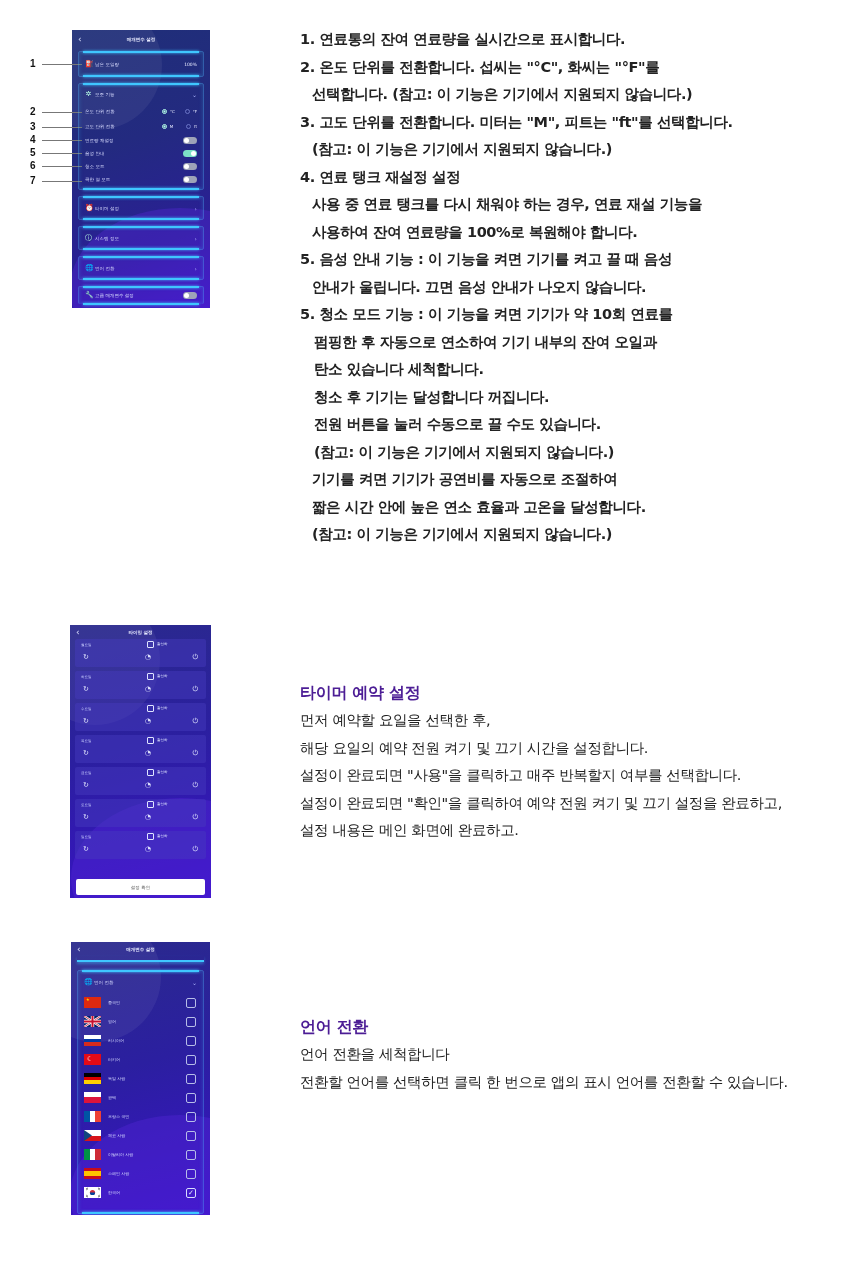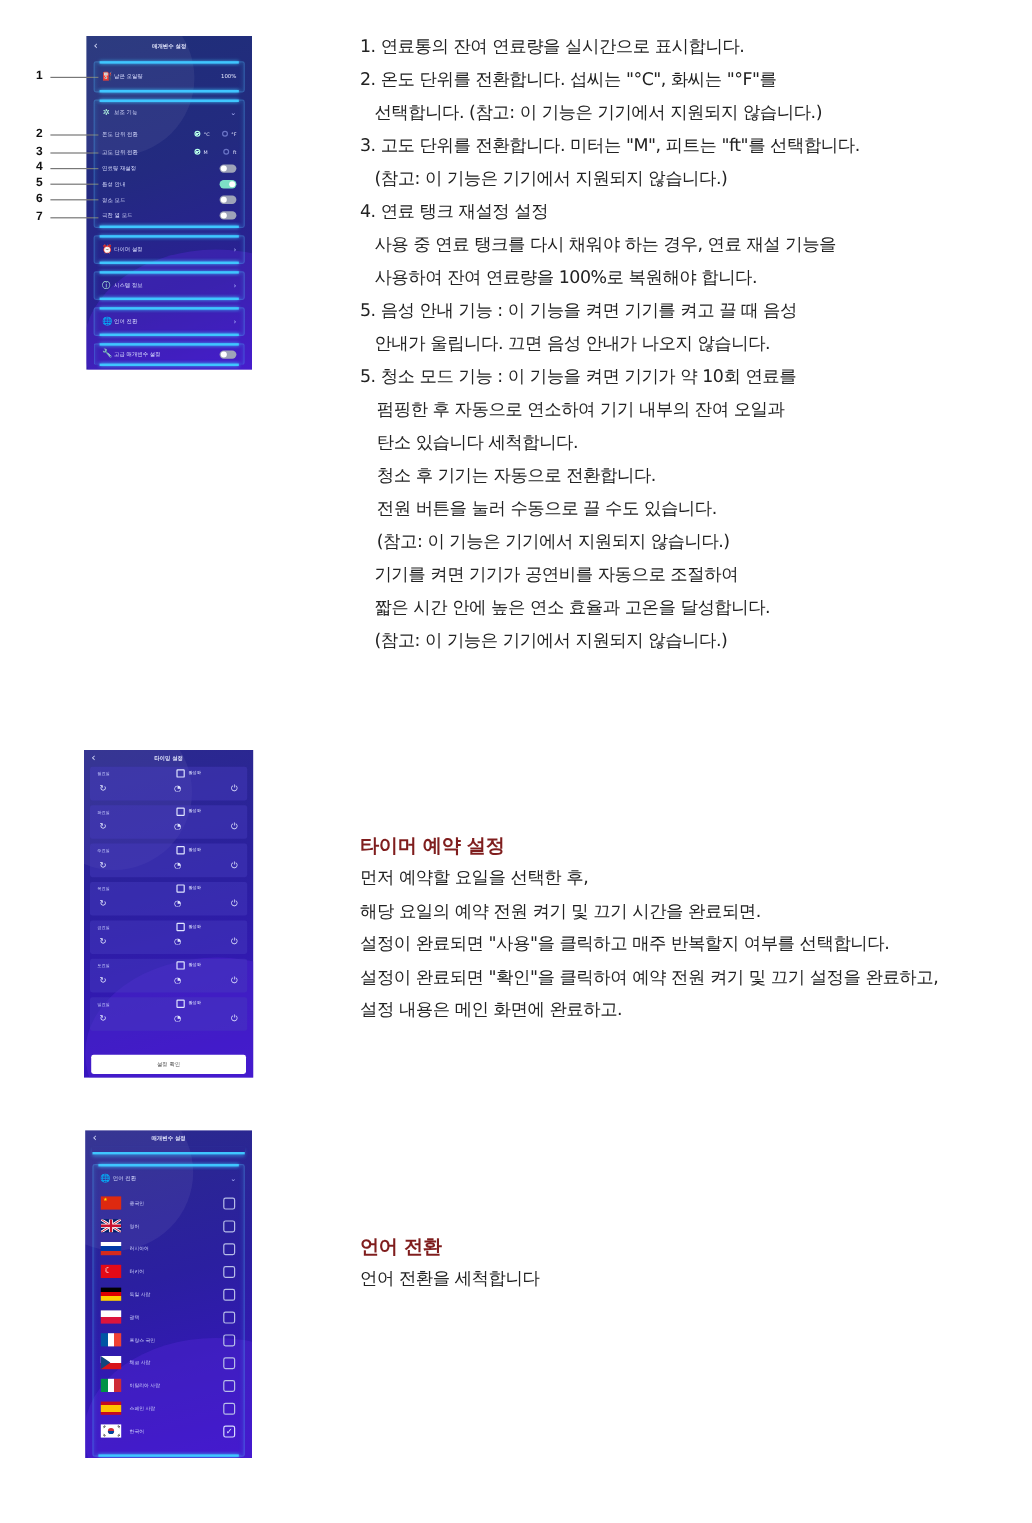--- a/index.html
+++ b/index.html
@@ -54,21 +54,21 @@
 
     
     .callout { position: absolute; font-family: "Liberation Sans", sans-serif; font-weight: bold; font-size: 10px; color: #111; }
     .callout-line { position: absolute; height: 1px; background: #777; }
 
     
     .desc { position: absolute; font-size: 14.5px; line-height: 27.5px; color: #222; letter-spacing: -0.4px; }
     .desc p { white-space: nowrap; }
     .desc .ind1 { padding-left: 12px; }
     .desc .ind2 { padding-left: 14px; }
-    .desc h2 { font-size: 16px; font-weight: bold; color: #7f1d1d; line-height: 28px; letter-spacing: -0.3px; margin-top: 12px; }
+    .desc h2 { font-size: 16px; font-weight: bold; color: #4c1d95; line-height: 28px; letter-spacing: -0.3px; }
 
     
     .day-card {
       position: relative; z-index: 2; margin: 0 5px 4px 5px; height: 28px;
       background: rgba(70,60,190,0.45); border-radius: 2px;
     }
     .day-card .dname { position: absolute; left: 6px; top: 4px; font-size: 3.5px; color: #c7ccff; }
     .day-card .chk { position: absolute; left: 72px; top: 2px; width: 7px; height: 7px; border: 1px solid #dfe4ff; border-radius: 1px; }
     .day-card .chk-lbl { position: absolute; left: 82px; top: 3px; font-size: 3.5px; color: #dfe4ff; }
     .day-card .i1, .day-card .i2, .day-card .i3 { position: absolute; top: 14px; font-size: 7px; color: #e2e6ff; line-height: 8px; }
@@ -205,35 +205,35 @@
 <span class="callout-line" style="left:42px; top:127px; width:40px;"></span>
 <span class="callout" style="left:30px; top:134px;">4</span>
 <span class="callout-line" style="left:42px; top:140px; width:40px;"></span>
 <span class="callout" style="left:30px; top:147px;">5</span>
 <span class="callout-line" style="left:42px; top:153px; width:40px;"></span>
 <span class="callout" style="left:30px; top:160px;">6</span>
 <span class="callout-line" style="left:42px; top:166px; width:40px;"></span>
 <span class="callout" style="left:30px; top:175px;">7</span>
 <span class="callout-line" style="left:42px; top:181px; width:40px;"></span>
 
-<div class="desc" style="left:300px; top:26px;">
+<div class="desc" style="left:300px; top:26px;font-weight:bold;">
   <p>1. 연료통의 잔여 연료량을 실시간으로 표시합니다.</p>
   <p>2. 온도 단위를 전환합니다. 섭씨는 "°C", 화씨는 "°F"를</p>
   <p class="ind1">선택합니다. (참고: 이 기능은 기기에서 지원되지 않습니다.)</p>
   <p>3. 고도 단위를 전환합니다. 미터는 "M", 피트는 "ft"를 선택합니다.</p>
   <p class="ind1">(참고: 이 기능은 기기에서 지원되지 않습니다.)</p>
   <p>4. 연료 탱크 재설정 설정</p>
   <p class="ind1">사용 중 연료 탱크를 다시 채워야 하는 경우, 연료 재설 기능을</p>
   <p class="ind1">사용하여 잔여 연료량을 100%로 복원해야 합니다.</p>
   <p>5. 음성 안내 기능 : 이 기능을 켜면 기기를 켜고 끌 때 음성</p>
   <p class="ind1">안내가 울립니다. 끄면 음성 안내가 나오지 않습니다.</p>
   <p>5. 청소 모드 기능 : 이 기능을 켜면 기기가 약 10회 연료를</p>
   <p class="ind2">펌핑한 후 자동으로 연소하여 기기 내부의 잔여 오일과</p>
   <p class="ind2">탄소 있습니다 세척합니다.</p>
-  <p class="ind2">청소 후 기기는 자동으로 전환합니다.</p>
+  <p class="ind2">청소 후 기기는 달성합니다 꺼집니다.</p>
   <p class="ind2">전원 버튼을 눌러 수동으로 끌 수도 있습니다.</p>
   <p class="ind2">(참고: 이 기능은 기기에서 지원되지 않습니다.)</p>
   <p class="ind1">기기를 켜면 기기가 공연비를 자동으로 조절하여</p>
   <p class="ind1">짧은 시간 안에 높은 연소 효율과 고온을 달성합니다.</p>
   <p class="ind1">(참고: 이 기능은 기기에서 지원되지 않습니다.)</p>
 </div>
 
 <div class="phone" style="left:70px; top:625px; width:141px; height:273px; background:linear-gradient(165deg,#2a2a8c 0%,#2b1fa0 45%,#3a12c8 100%);">
   <div class="ph-header" style="height:14px;">
     <span class="ph-back" style="top:1px;">‹</span>
@@ -296,21 +296,21 @@
     <span class="i2">◔</span>
     <span class="i3">⏻</span>
   </div>
 
   <div class="confirm-btn">설정 확인</div>
 </div>
 
 <div class="desc" style="left:300px; top:679px;">
   <h2>타이머 예약 설정</h2>
   <p>먼저 예약할 요일을 선택한 후,</p>
-  <p>해당 요일의 예약 전원 켜기 및 끄기 시간을 완료되면.</p>
+  <p>해당 요일의 예약 전원 켜기 및 끄기 시간을 설정합니다.</p>
   <p>설정이 완료되면 "사용"을 클릭하고 매주 반복할지 여부를 선택합니다.</p>
   <p>설정이 완료되면 "확인"을 클릭하여 예약 전원 켜기 및 끄기 설정을 완료하고,</p>
   <p>설정 내용은 메인 화면에 완료하고.</p>
 </div>
 
 <div class="phone" style="left:71px; top:942px; width:139px; height:273px; background:linear-gradient(165deg,#2a2a8c 0%,#2b1fa0 45%,#3a12c8 100%);">
   <div class="ph-header" style="height:14px;">
     <span class="ph-back" style="top:1px;">‹</span>
     <span class="ph-title">매개변수 설정</span>
   </div>
@@ -402,13 +402,14 @@
       </span>
       <span class="lang-name">한국어</span>
       <span class="lang-chk checked">✓</span>
     </div>
   </div>
 </div>
 
 <div class="desc" style="left:300px; top:1013px;">
   <h2>언어 전환</h2>
   <p>언어 전환을 세척합니다</p>
+  <p>전환할 언어를 선택하면 클릭 한 번으로 앱의 표시 언어를 전환할 수 있습니다.</p>
 </div>
 
 </body></html>

